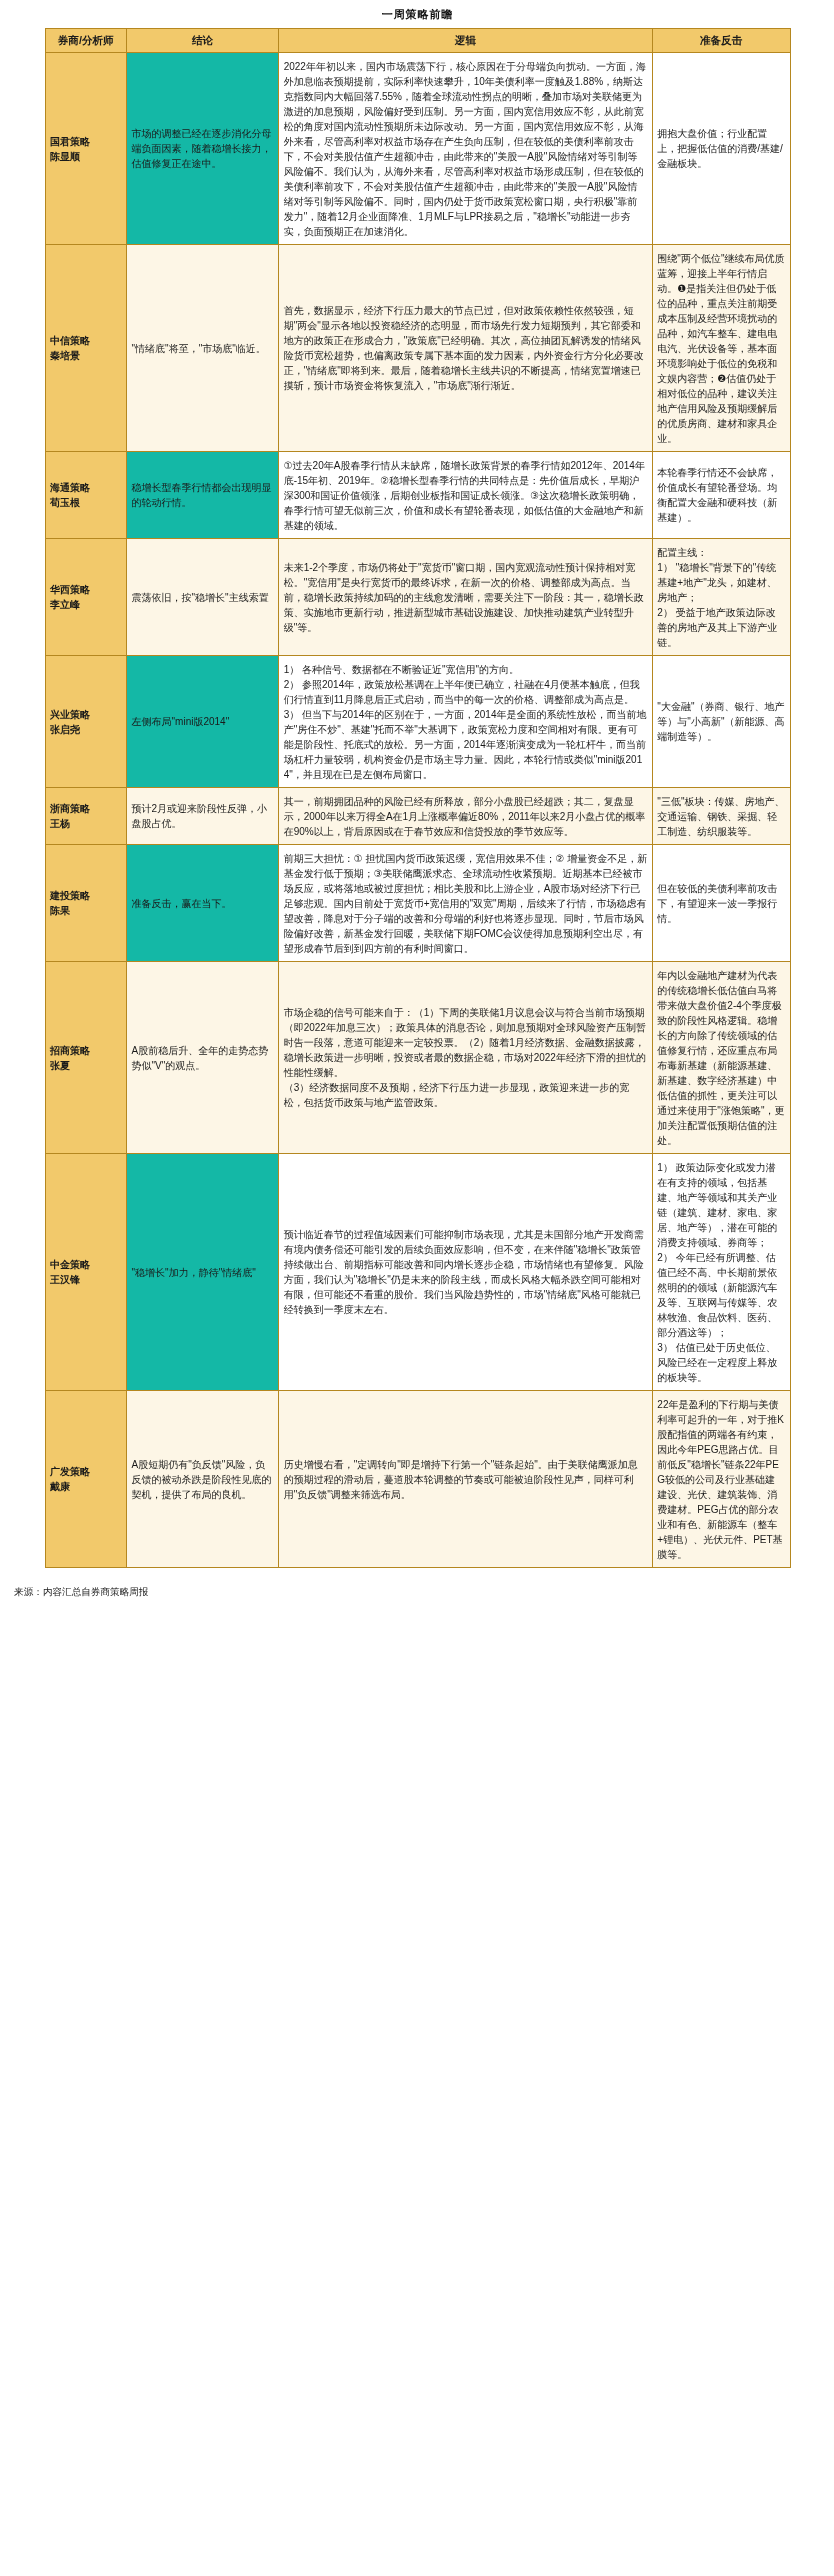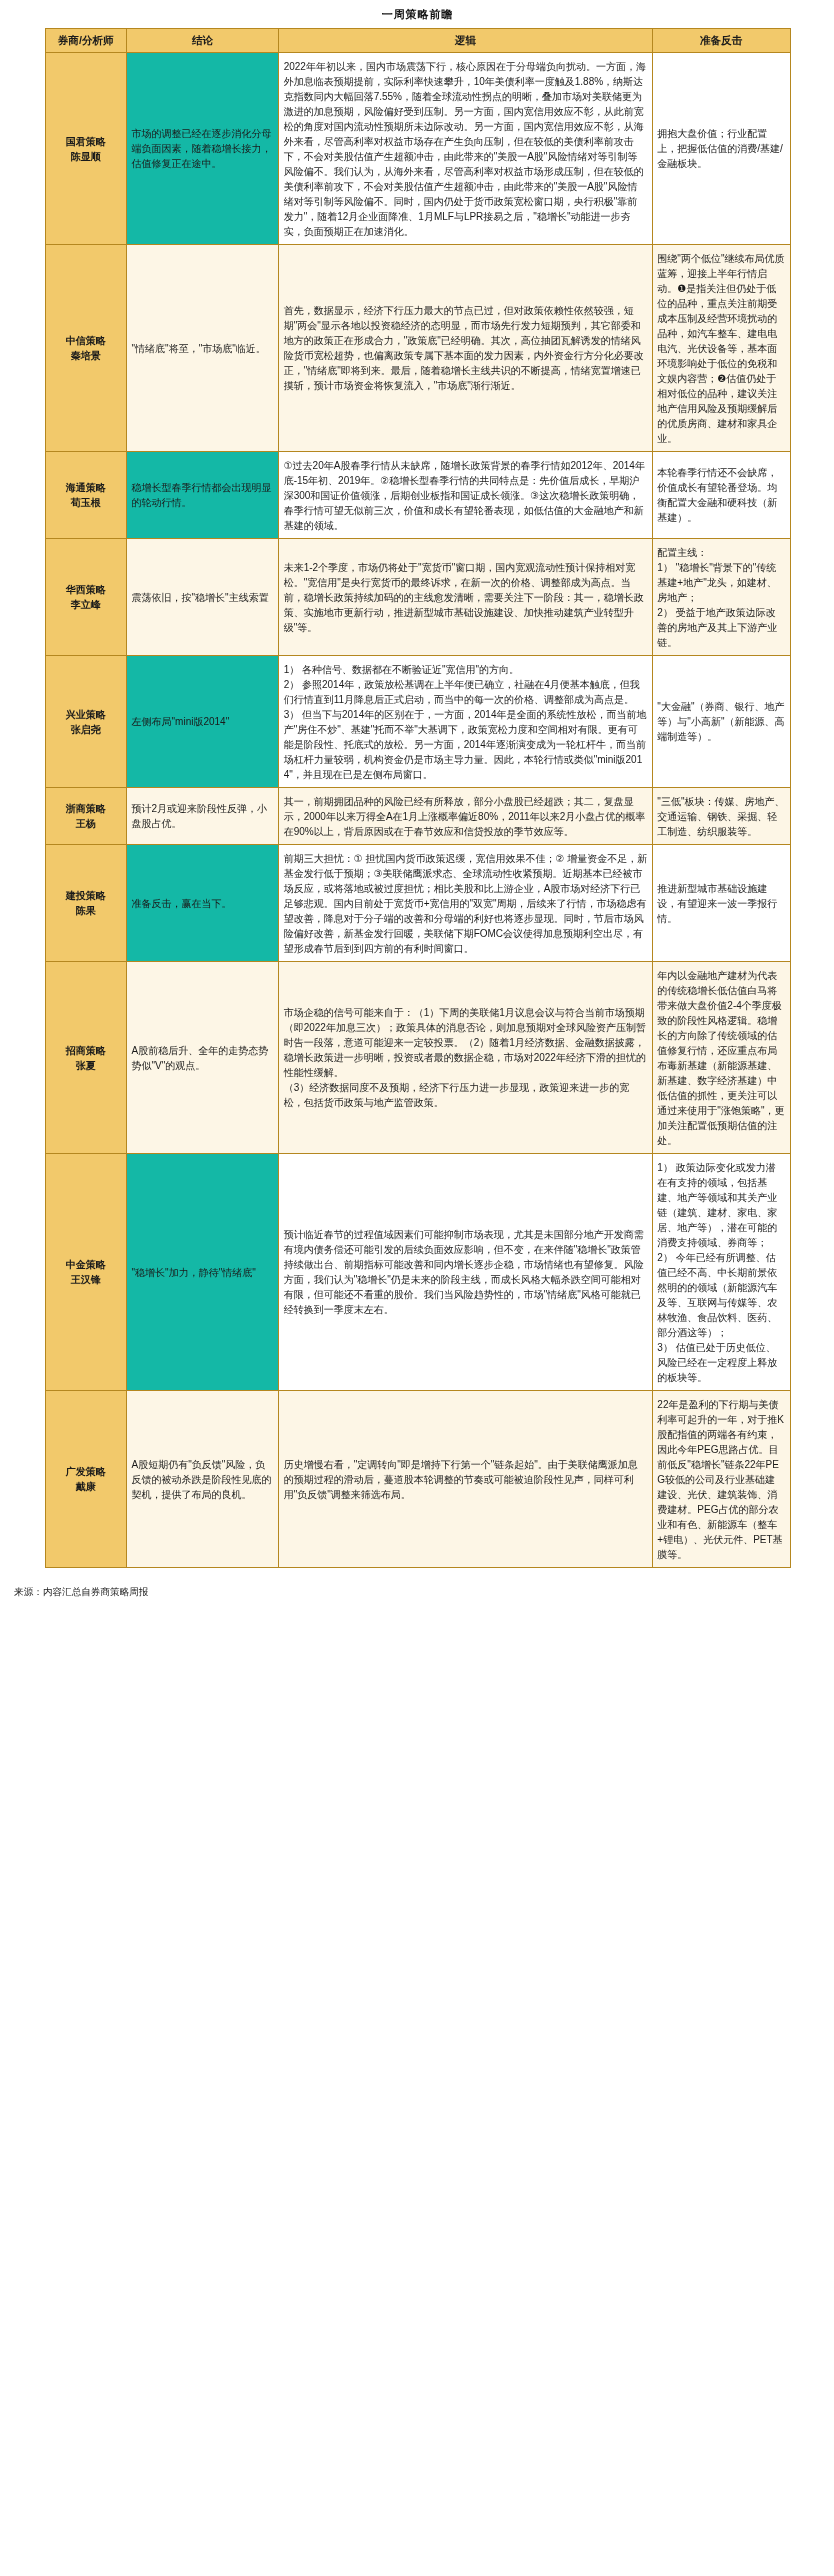--- a/index.html
+++ b/index.html
@@ -6,21 +6,21 @@
   body{font-family:"Liberation Sans","DejaVu Sans",sans-serif;color:#1a1a1a;}
   .page{width:835px;min-height:2576px;position:relative;box-sizing:border-box;padding:0;}
   .title-bar{height:28px;background:#ffffff;display:flex;align-items:center;justify-content:center;font-size:11px;font-weight:bold;color:#111;letter-spacing:0.9px;}
   table.report{width:746px;margin:0 auto;border-collapse:collapse;table-layout:fixed;border:0.9px solid #b5871f;padding-left:40px;}
   table.report col.c0{width:68px;}
   table.report col.c1{width:127px;}
   table.report col.c2{width:312px;}
   table.report col.c3{width:115px;}
   table.report th{background:#f2c96b;border:0.9px solid #b5871f;font-size:10.6px;font-weight:bold;color:#1a1a1a;padding:4.6px 2.8px;text-align:center;vertical-align:middle;}
   table.report td{border:0.9px solid #b5871f;font-size:10px;line-height:1.5;color:#1a1a1a;padding:5.5px 4.6px;vertical-align:middle;word-break:break-all;}
-  td.broker{background:#f2c96b;text-align:center;font-weight:bold;font-size:10px;vertical-align:middle;line-height:1.55;}
+  td.broker{background:#f2c96b;text-align:left;font-weight:bold;font-size:10px;vertical-align:middle;line-height:1.55;}
   td.concl{background:#14b8a6;text-align:left;vertical-align:middle;}
   td.logic{background:#ffffff;text-align:left;vertical-align:top;}
   td.sector{background:#ffffff;text-align:left;vertical-align:middle;}
   tr.alt td.concl,tr.alt td.logic,tr.alt td.sector{background:#fdf6e6;}
   .footer{width:805px;margin:18px auto 0;text-align:left;font-size:9.6px;color:#1a1a1a;padding-right:1.8px;}
   .brokername{display:block;}
 </style>
 </head>
 <body>
 
@@ -98,21 +98,21 @@
           <td class="logic">其一，前期拥团品种的风险已经有所释放，部分小盘股已经超跌；其二，复盘显示，2000年以来万得全A在1月上涨概率偏近80%，2011年以来2月小盘占优的概率在90%以上，背后原因或在于春节效应和信贷投放的季节效应等。</td>
           <td class="sector">"三低"板块：传媒、房地产、交通运输、钢铁、采掘、轻工制造、纺织服装等。</td>
         </tr>
         <tr>
           <td class="broker">
             <span class="brokername">建投策略</span>
             <span class="brokername">陈果</span>
           </td>
           <td class="concl">准备反击，赢在当下。</td>
           <td class="logic">前期三大担忧：① 担忧国内货币政策迟缓，宽信用效果不佳；② 增量资金不足，新基金发行低于预期；③美联储鹰派求态、全球流动性收紧预期。近期基本已经被市场反应，或将落地或被过度担忧；相比美股和比上游企业，A股市场对经济下行已足够悲观。国内目前处于宽货币+宽信用的"双宽"周期，后续来了行情，市场稳虑有望改善，降息对于分子端的改善和分母端的利好也将逐步显现。同时，节后市场风险偏好改善，新基金发行回暖，美联储下期FOMC会议使得加息预期利空出尽，有望形成春节后到到四方前的有利时间窗口。</td>
-          <td class="sector">推进新型城市基础设施建设，有望迎来一波一季报行情。</td>
+          <td class="sector">但在较低的美债利率前攻击下，有望迎来一波一季报行情。</td>
         </tr>
         <tr class="alt">
           <td class="broker">
             <span class="brokername">招商策略</span>
             <span class="brokername">张夏</span>
           </td>
           <td class="concl">A股前稳后升、全年的走势态势势似"V"的观点。</td>
           <td class="logic">市场企稳的信号可能来自于：（1）下周的美联储1月议息会议与符合当前市场预期（即2022年加息三次）；政策具体的消息否论，则加息预期对全球风险资产压制暂时告一段落，意道可能迎来一定较投票。（2）随着1月经济数据、金融数据披露，稳增长政策进一步明晰，投资或者最的数据企稳，市场对2022年经济下滑的担忧的性能性缓解。<br>（3）经济数据同度不及预期，经济下行压力进一步显现，政策迎来进一步的宽松，包括货币政策与地产监管政策。</td>
           <td class="sector">年内以金融地产建材为代表的传统稳增长低估值白马将带来做大盘价值2-4个季度极致的阶段性风格逻辑。稳增长的方向除了传统领域的估值修复行情，还应重点布局布毒新基建（新能源基建、新基建、数字经济基建）中低估值的抓性，更关注可以通过来使用于"涨饱策略"，更加关注配置低预期估值的注处。</td>
         </tr>

